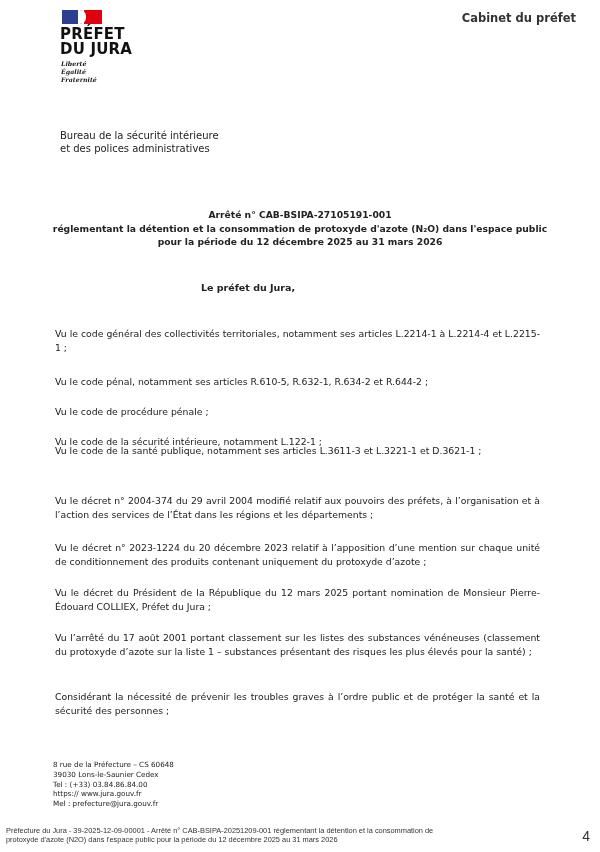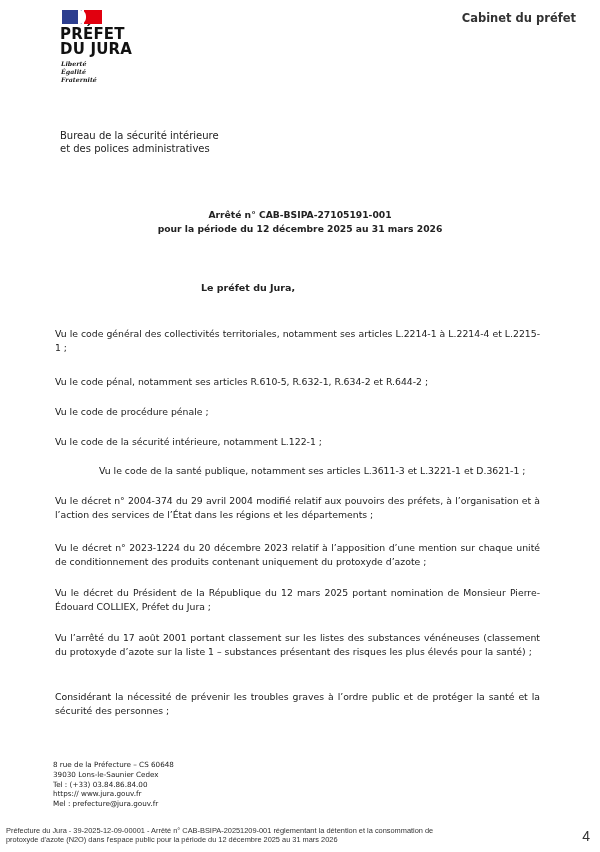--- a/index.html
+++ b/index.html
@@ -41,30 +41,31 @@
 </div>
 <div class="abs cabinet">Cabinet du préfet</div>
 
 <div class="abs bureau">
   <div>Bureau de la sécurité intérieure</div>
   <div>et des polices administratives</div>
 </div>
 
 <div class="abs title-block">
   <div>Arrêté n° CAB-BSIPA-27105191-001</div>
+  <div>réglementant la détention et la consommation de protoxyde d'azote (N₂O) dans l'espace public</div>
   <div>pour la période du 12 décembre 2025 au 31 mars 2026</div>
 </div>
 
 <div class="abs prefet">Le préfet du Jura,</div>
 
 <div class="abs para" style="top:327px;"><b>Vu</b><span> le code général des collectivités territoriales, notamment ses articles L.2214-1 à L.2214-4 et L.2215-1 ;</span></div>
 <div class="abs para" style="top:375px;"><b>Vu</b><span> le code pénal, notamment ses articles R.610-5, R.632-1, R.634-2 et R.644-2 ;</span></div>
 <div class="abs para" style="top:405px;"><b>Vu</b><span> le code de procédure pénale ;</span></div>
 <div class="abs para" style="top:435px;"><b>Vu</b><span> le code de la sécurité intérieure, notamment L.122-1 ;</span></div>
-<div class="abs para" style="top:464px;margin-left:44px;"><b>Vu</b><span> le code de la santé publique, notamment ses articles L.3611-3 et L.3221-1 et D.3621-1 ;</span></div>
+<div class="abs para" style="top:444px;"><b>Vu</b><span> le code de la santé publique, notamment ses articles L.3611-3 et L.3221-1 et D.3621-1 ;</span></div>
 <div class="abs para" style="top:494px;"><b>Vu</b><span> le décret n° 2004-374 du 29 avril 2004 modifié relatif aux pouvoirs des préfets, à l’organisation et à l’action des services de l’État dans les régions et les départements ;</span></div>
 <div class="abs para" style="top:541px;"><b>Vu</b><span> le décret n° 2023-1224 du 20 décembre 2023 relatif à l’apposition d’une mention sur chaque unité de conditionnement des produits contenant uniquement du protoxyde d’azote ;</span></div>
 <div class="abs para" style="top:586px;"><b>Vu</b><span> le décret du Président de la République du 12 mars 2025 portant nomination de Monsieur Pierre-Édouard COLLIEX, Préfet du Jura ;</span></div>
 <div class="abs para" style="top:631px;"><b>Vu</b><span> l’arrêté du 17 août 2001 portant classement sur les listes des substances vénéneuses (classement du protoxyde d’azote sur la liste 1 – substances présentant des risques les plus élevés pour la santé) ;</span></div>
 <div class="abs para" style="top:690px;"><b>Considérant</b><span> la nécessité de prévenir les troubles graves à l’ordre public et de protéger la santé et la sécurité des personnes ;</span></div>
 
 <div class="abs address">
   <div>8 rue de la Préfecture – CS 60648</div>
   <div>39030 Lons-le-Saunier Cedex</div>
   <div>Tel : (+33) 03.84.86.84.00</div>

